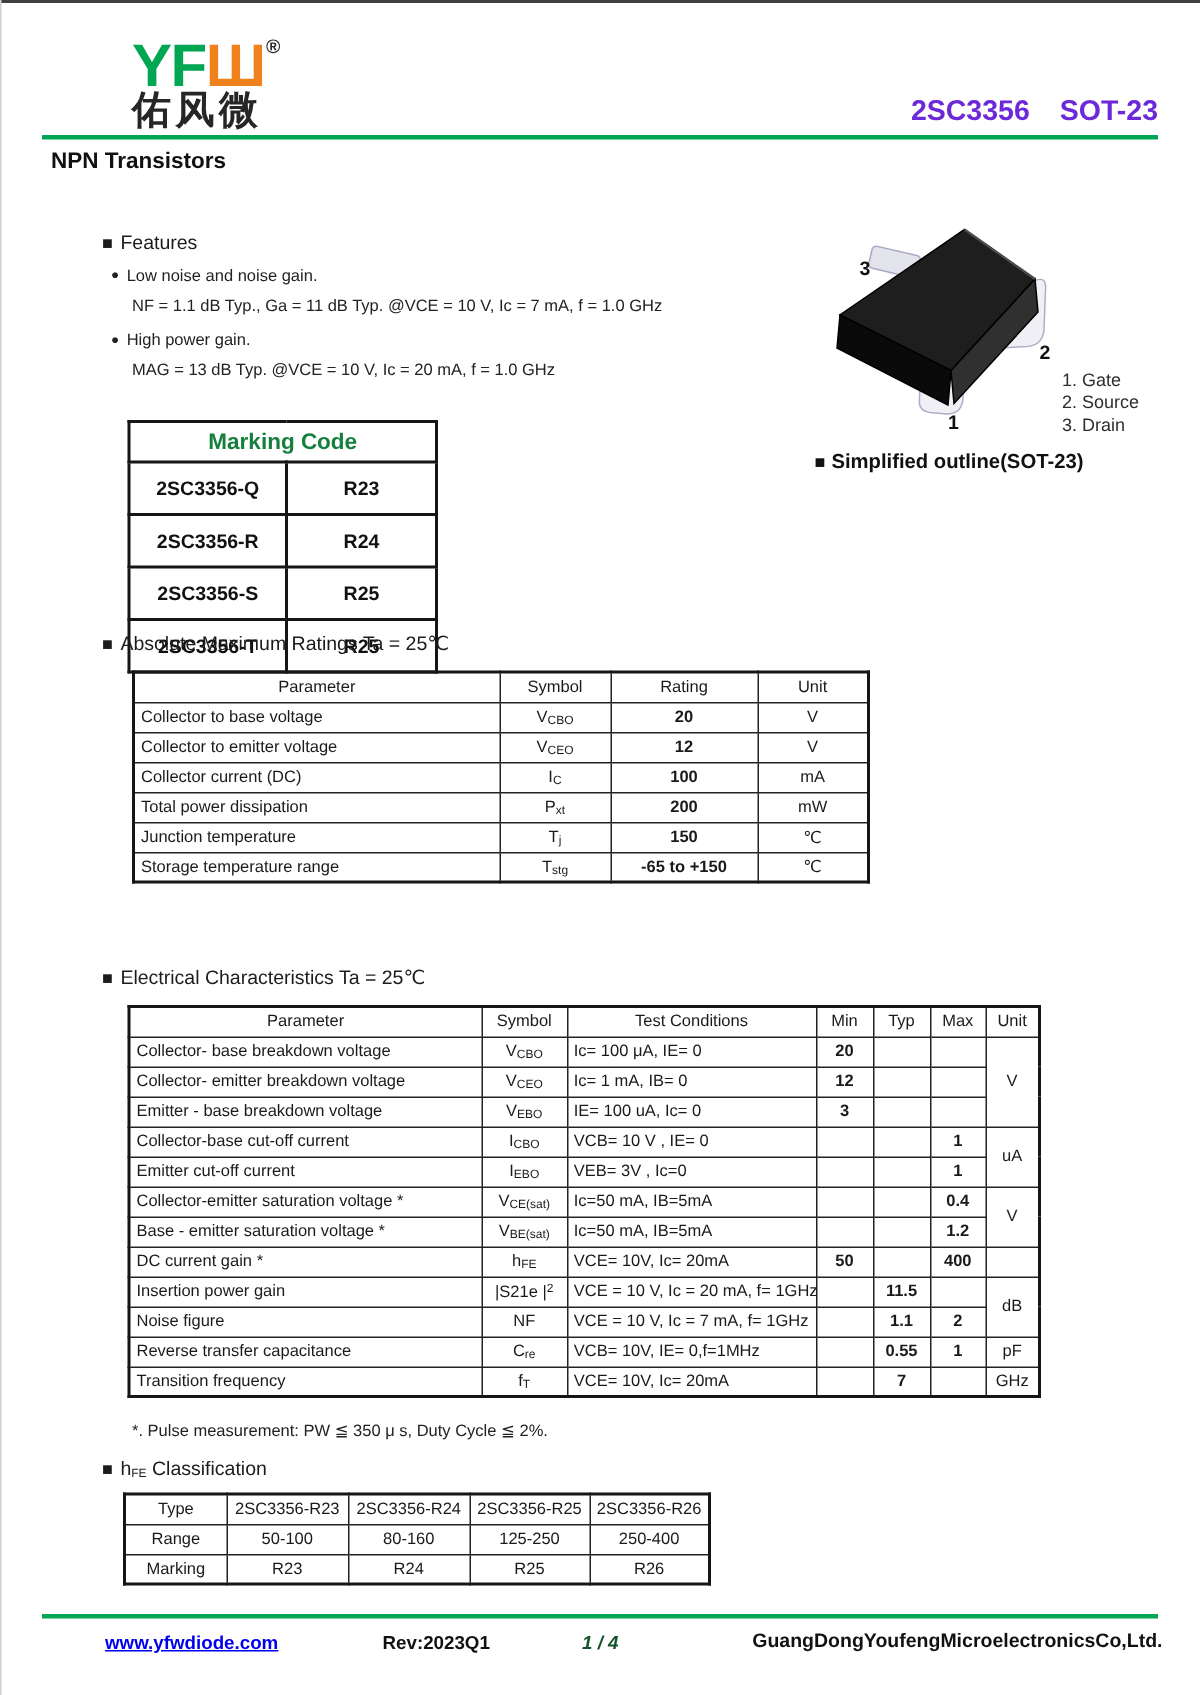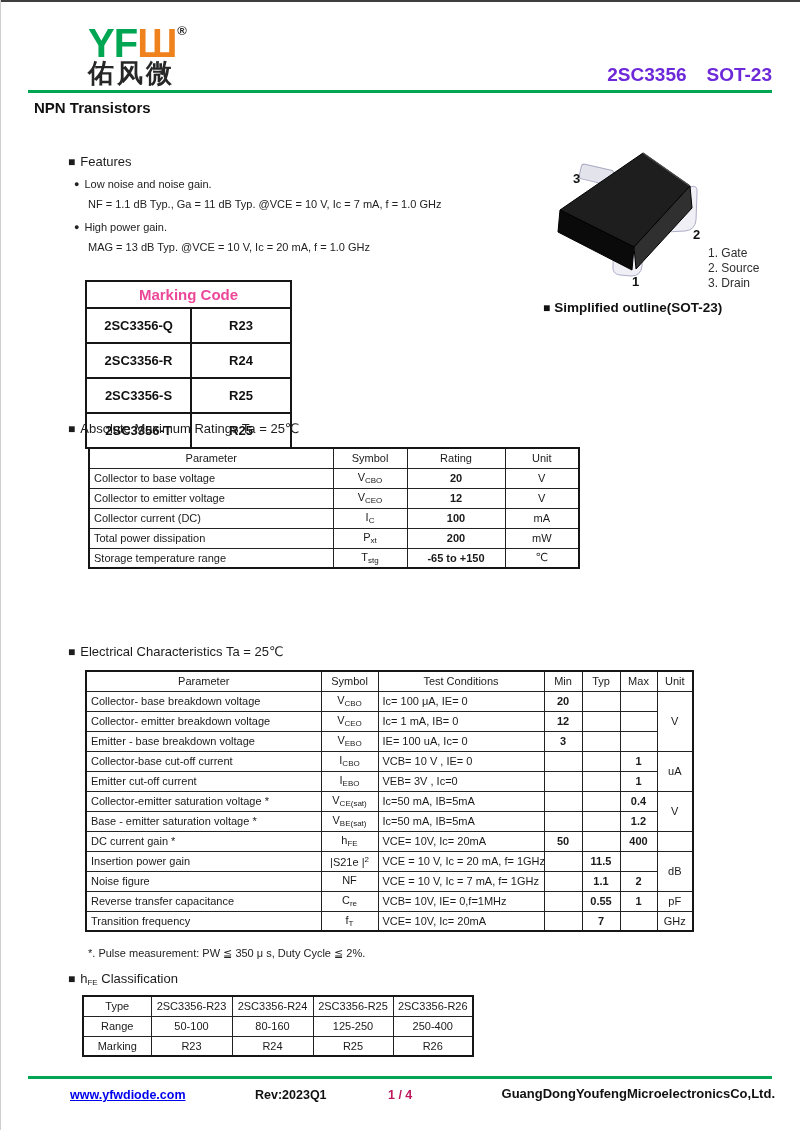--- a/index.html
+++ b/index.html
@@ -38,35 +38,35 @@
   td { border:1px solid #222; font-size:11px; height:20px; padding:0 4px; overflow:hidden; white-space:nowrap; }
   .t-outer { border:2px solid #161616; }
   .ctr { text-align:center; padding:0 1px; }
   .pl { text-align:left; }
   .num { text-align:center; font-weight:600; }
   sub { font-size:8px; vertical-align:-1.5px; letter-spacing:0; }
   sup { font-size:8px; vertical-align:3.5px; }
 
   
   .mk td { border:2px solid #161616; font-weight:bold; text-align:center; }
-  .mk .mk-head { height:27px; font-size:15px; color:#ec4899; }
+  .mk .mk-head { height:27px; font-size:15px; color:#15803d; }
   .mk .mk-cell { height:35px; font-size:13px; color:#111; }
 
   
   .legend { left:708px; top:246px; font-size:12px; line-height:15px; color:#2e2e2e; }
   .outline-cap { left:543px; top:300px; font-weight:bold; font-size:13.5px; color:#111; }
   .outline-cap .sq { font-size:12px; margin-right:4px; }
 
   .footnote { left:88px; top:947px; font-size:11px; color:#222; }
 
   
   .footer-rule { left:28px; top:1076px; width:744px; height:3px; background:#00A651; }
   .f-link { left:70px; top:1088px; font-size:12.5px; font-weight:bold; color:#0000EE; text-decoration:underline; }
   .f-rev { left:255px; top:1088px; font-size:12.5px; font-weight:bold; color:#111; }
-  .f-page { left:388px; top:1088px; font-size:12.5px; font-weight:bold; color:#be185d; }
+  .f-page { left:388px; top:1088px; font-size:12.5px; font-weight:bold; color:#14532d;font-style:italic; }
   .f-co { right:25px; top:1086px; font-size:13px; font-weight:bold; color:#111; }
 </style>
 </head>
 <body>
 
 <div class="abs top-edge"></div>
 <div class="abs left-edge"></div>
 
 <div class="abs logo-row"><span class="logo-green">YF</span><span class="logo-orange">Ш</span><span class="logo-reg">®</span></div>
 <div class="abs logo-cn">佑风微</div>
@@ -163,20 +163,26 @@
         <td class="pl">Collector current (DC)</td>
         <td class="ctr"><span>I</span><sub>C</sub></td>
         <td class="num">100</td>
         <td class="ctr">mA</td>
       </tr>
   <tr>
         <td class="pl">Total power dissipation</td>
         <td class="ctr"><span>P</span><sub>xt</sub></td>
         <td class="num">200</td>
         <td class="ctr">mW</td>
+      </tr>
+  <tr>
+        <td class="pl">Junction temperature</td>
+        <td class="ctr"><span>T</span><sub>j</sub></td>
+        <td class="num">150</td>
+        <td class="ctr">℃</td>
       </tr>
   <tr>
         <td class="pl">Storage temperature range</td>
         <td class="ctr"><span>T</span><sub>stg</sub></td>
         <td class="num">-65 to +150</td>
         <td class="ctr">℃</td>
       </tr>
 </tbody>
   </table>
 

